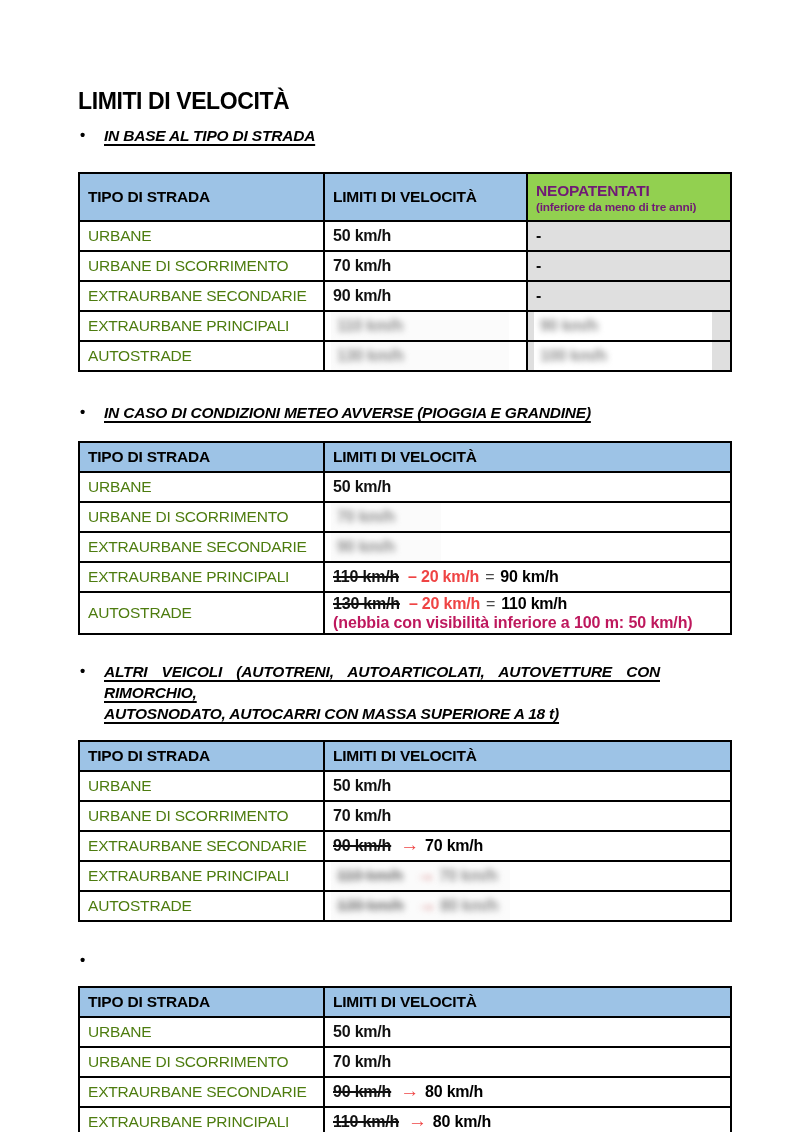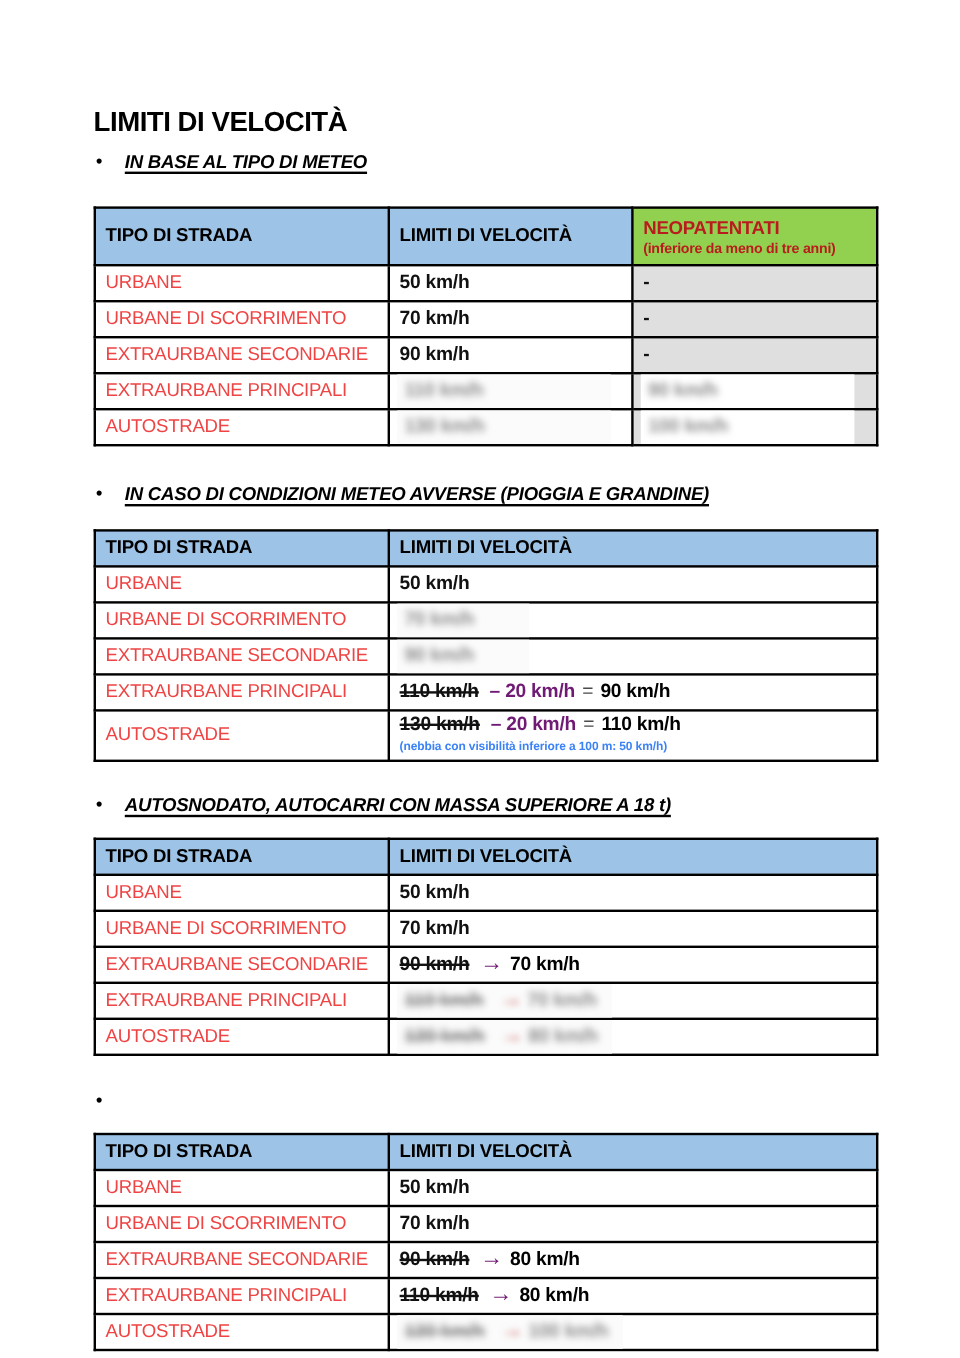--- a/index.html
+++ b/index.html
@@ -18,34 +18,34 @@
   .bullet .line{display:block;text-decoration:underline;text-decoration-thickness:1.5px;text-underline-offset:3px;}
   .bullet .line.justify{text-align:justify;text-align-last:justify;}
 
   
   table.t{border-collapse:collapse;table-layout:fixed;width:652px;
           font-size:16px;letter-spacing:-0.2px;}
   table.t th, table.t td{border:2px solid #000000;padding:2px 8px 2px 8px;vertical-align:middle;}
   table.t{border:1.5px solid #3f3f3f;}
   th.blue{background:#9DC3E6;text-align:left;font-size:15.5px;font-weight:bold;color:#000;
           height:24px;vertical-align:middle;}
-  th.green{background:#92D050;text-align:left;font-weight:bold;color:#b91c1c;vertical-align:top;padding-top:3px;}
+  th.green{background:#92D050;text-align:left;font-weight:bold;color:#701a75;vertical-align:top;padding-top:3px;}
   th.tall{height:42px;vertical-align:top;padding-top:4px;}
   .neoline{display:block;font-size:15.5px;line-height:19px;}
   .neosub{display:block;font-size:11.8px;line-height:14px;font-weight:bold;}
-  td.lbl{font-weight:400;font-size:15.5px;color:#ef4444;height:24px;background:#fff;}
+  td.lbl{font-weight:400;font-size:15.5px;color:#4d7c0f;height:24px;background:#fff;}
   td.val{font-weight:bold;background:#fff;height:24px;}
   td.neo{font-weight:bold;background:#DFDFDF;height:24px;}
 
   .strike{text-decoration:line-through;text-decoration-thickness:2px;padding-right:5px;margin-right:4px;}
-  .red{color:#701a75;font-weight:bold;margin-right:6px;}
+  .red{color:#ef4444;font-weight:bold;margin-right:6px;}
   .arrow{font-size:19px;line-height:14px;}
   .eq{color:#4a4a4a;font-weight:400;margin-right:6px;}
   .res{font-weight:bold;color:#000;}
-  .note{display:block;font-size:10px;font-weight:bold;color:#3b82f6;letter-spacing:-0.1px;
+  .note{display:block;font-size:16px;font-weight:bold;color:#be185d;letter-spacing:-0.1px;
         line-height:17px;margin-top:1px;}
 
   
   .patch{position:relative;z-index:3;display:inline-block;background:#fdfdfd;
          padding:5px 12px 5px 6px;margin:-5px 0 -5px -2px;white-space:nowrap;}
   .patch.onwhite{background:#fbfbfb;}
   .patch.ongrey{background:#ffffff;}
   .pmd{min-width:160px;}
   .psm{min-width:92px;}
   .blur{filter:blur(3.2px);color:#8d8d8d;font-weight:bold;}
@@ -65,21 +65,21 @@
 </head>
 <body>
 
 <div class="doc">
 
   <h1 class="title">LIMITI DI VELOCITÀ</h1>
 
   <div class="bullet mt-b1">
     <span class="dot">•</span>
     <span class="txt">
-        <span class="line">IN BASE AL TIPO DI METEO</span>
+        <span class="line">IN BASE AL TIPO DI STRADA</span>
       </span>
   </div>
 
   <table class="t mt-t1">
     <colgroup>
         <col style="width:245px">
         <col style="width:203px">
         <col style="width:204px">
       </colgroup>
     <tbody>
@@ -176,20 +176,21 @@
         <span class="strike">130 km/h</span><span class="red">– 20 km/h</span><span class="eq">=</span><span class="res">110 km/h</span>
         <span class="note">(nebbia con visibilità inferiore a 100 m: 50 km/h)</span>
       </td>
     </tr>
   </tbody>
     </table>
 
   <div class="bullet mt-b3">
     <span class="dot">•</span>
     <span class="txt">
+      <span class="line justify">ALTRI VEICOLI (AUTOTRENI, AUTOARTICOLATI, AUTOVETTURE CON RIMORCHIO,</span>
       <span class="line">AUTOSNODATO, AUTOCARRI CON MASSA SUPERIORE A 18 t)</span>
     </span>
   </div>
 
   <table class="t mt-t3">
     <colgroup>
         <col style="width:245px">
         <col style="width:407px">
       </colgroup>
     <tbody>

